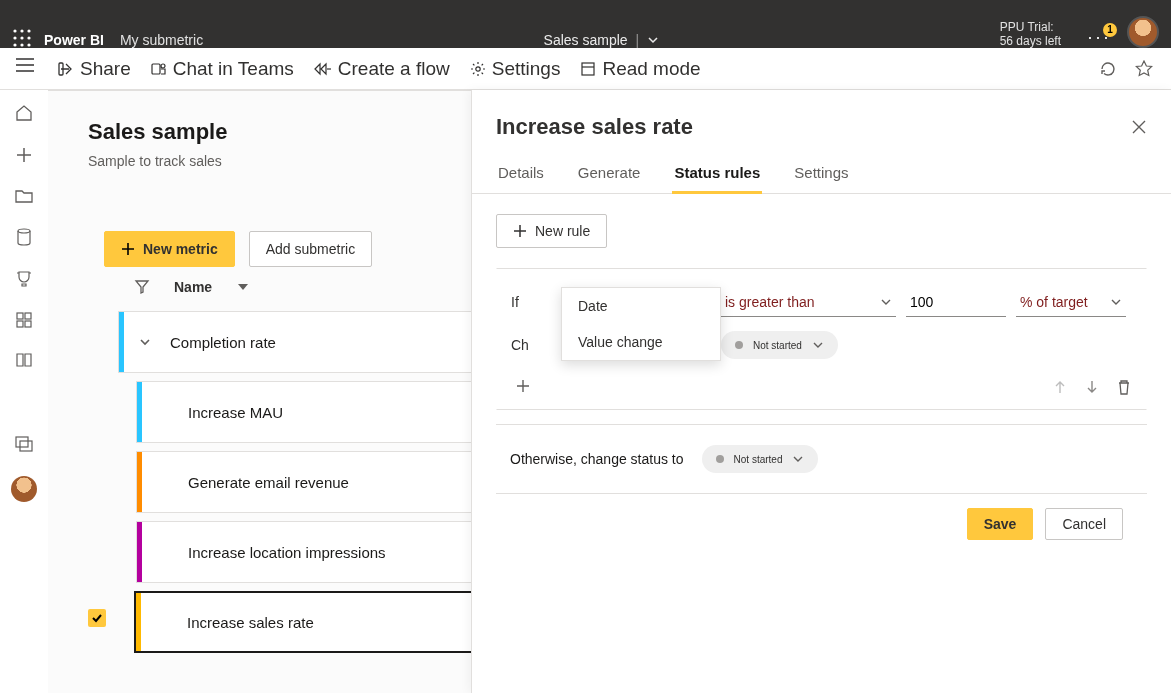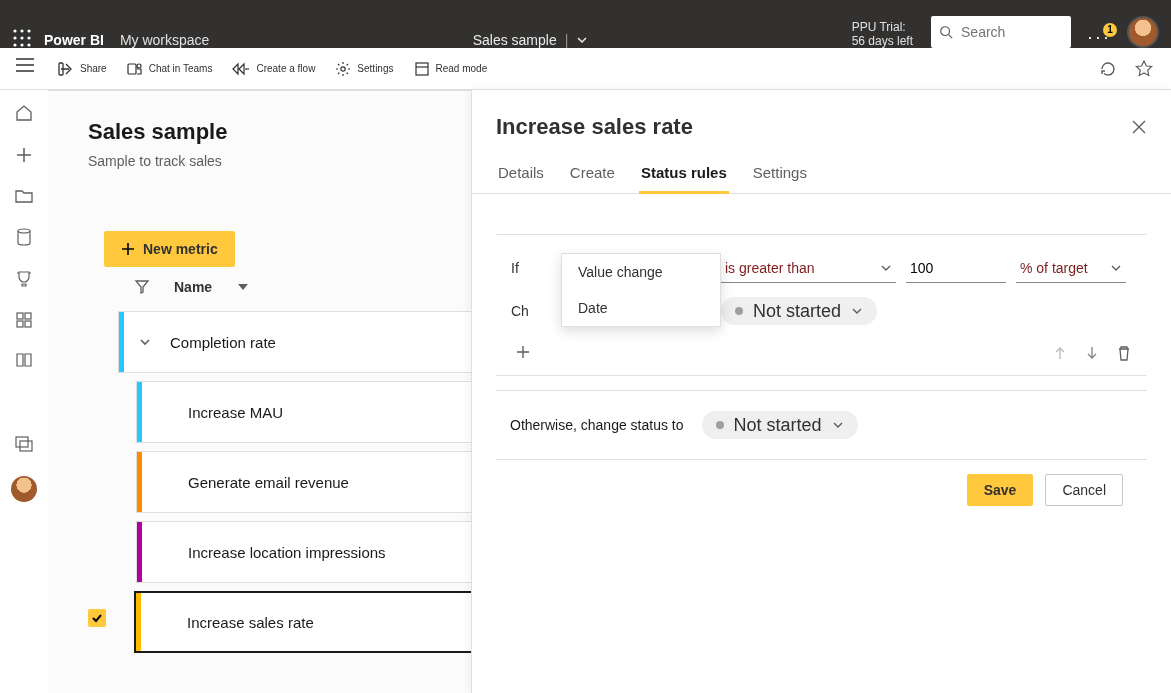--- a/index.html
+++ b/index.html
@@ -33,21 +33,21 @@
   .topbar .center{flex:1;display:flex;justify-content:center;align-items:center}
   .topbar .doc{display:flex;align-items:center;gap:8px;opacity:.9;cursor:pointer}
   .topbar .trial{font-size:12px;line-height:14px;text-align:left;margin-right:10px;color:#e1e1e1}
   .search{display:flex;align-items:center;background:#fff;border-radius:2px;height:32px;width:140px;padding:0 8px;color:#605e5c}
   .search input{border:0;outline:0;background:transparent;margin-left:6px;width:90px;font-size:14px}
   .more{position:relative;margin:0 8px;cursor:pointer}
   .badge{position:absolute;top:-4px;right:-6px;background:var(--accent);color:#000;border-radius:10px;font-size:10px;line-height:14px;min-width:14px;height:14px;text-align:center;font-weight:600}
   .avatar{width:32px;height:32px;border-radius:50%;background:#c07d54;background:radial-gradient(circle at 50% 35%,#f2c18d 0 35%,#a05a2c 36% 100%);border:2px solid #555;cursor:pointer}
 
   
-  .actionbar{display:flex;align-items:center;height:42px;border-bottom:1px solid var(--border);background:#fff;padding-left:58px;gap:20px;font-size:10px;color:#323130}
+  .actionbar{display:flex;align-items:center;height:42px;border-bottom:1px solid var(--border);background:#fff;padding-left:58px;gap:20px;font-size:19px;color:#323130}
   .actionbar .act{display:flex;align-items:center;gap:6px;cursor:pointer}
   .actionbar .right{margin-left:auto;display:flex;align-items:center;gap:18px;padding-right:18px;color:#605e5c}
   .menu-btn{position:absolute;left:16px;top:58px;cursor:pointer;color:#605e5c}
 
   
   .rail{position:absolute;left:0;top:90px;width:48px;display:flex;flex-direction:column;align-items:center;gap:24px;padding-top:14px;color:#605e5c}
   .rail .ritem{cursor:pointer}
   .rail .avatar-sm{width:26px;height:26px;border-radius:50%;background:radial-gradient(circle at 50% 35%,#f2c18d 0 35%,#a05a2c 36% 100%);cursor:pointer}
 
   
@@ -76,33 +76,33 @@
   .row.indent{margin-left:18px}
   .row.selected{border:2px solid #1b1a19}
   .check{width:18px;height:18px;background:var(--accent);border-radius:2px;display:flex;align-items:center;justify-content:center;margin-right:10px;margin-left:-30px;margin-top:0}
   .row-wrap{display:flex;align-items:center}
   
   
   .panel{position:absolute;top:90px;right:0;bottom:0;width:700px;background:#fff;border-left:1px solid var(--border);box-shadow:-2px 0 10px rgba(0,0,0,.05);display:flex;flex-direction:column}
   .panel-head{display:flex;align-items:center;padding:24px 24px 6px 24px}
   .panel-head h2{margin:0;font-size:22px;font-weight:600;color:#323130}
   .panel-head .close{margin-left:auto;cursor:pointer;color:#605e5c}
-  .tabs{display:flex;gap:22px;padding:12px 24px 0 24px;border-bottom:1px solid var(--border)}
+  .tabs{display:flex;gap:30px;padding:12px 24px 0 24px;border-bottom:1px solid var(--border)}
   .tabs .tab{padding:6px 2px 10px 2px;color:var(--muted);cursor:pointer;font-size:15px}
   .tabs .tab.active{color:var(--text);font-weight:700;border-bottom:3px solid var(--accent);margin-bottom:-1px}
 
   .panel-body{padding:20px 24px;flex:1;overflow:auto}
 
   .rule-block{border:1px solid transparent;border-top:1px solid var(--border);border-bottom:1px solid var(--border);padding:18px 14px 14px 14px;background:#fff}
   .cond{display:flex;align-items:center;gap:10px;margin-bottom:14px;color:#323130;position:relative}
   .cond .word{width:40px;color:#323130}
   .sel{display:inline-flex;align-items:center;height:30px;border-bottom:1px solid #8a8886;background:transparent;min-width:170px;padding:0 4px;justify-content:space-between;cursor:pointer;font-size:14px;color:#7f1d1d}
   .sel .chv{margin-left:10px;color:#605e5c}
   .input-line{border:0;border-bottom:1px solid #8a8886;height:30px;background:transparent;width:100px;font-size:14px;outline:none;padding:0 4px}
-  .pill{display:inline-flex;align-items:center;gap:10px;background:#efefef;border-radius:14px;height:28px;padding:0 14px;font-size:18px;color:#323130;cursor:pointer}
+  .pill{display:inline-flex;align-items:center;gap:10px;background:#efefef;border-radius:14px;height:28px;padding:0 14px;font-size:10px;color:#323130;cursor:pointer}
   .pill .chv{color:#605e5c}
   .rule-actions{display:flex;gap:16px;justify-content:flex-end;color:#8a8886;margin-top:6px}
   .rule-actions span{cursor:pointer}
   .add-cond{display:flex;align-items:center;gap:6px;color:#605e5c;cursor:pointer;margin-top:4px;font-size:18px;padding-left:4px}
 
   .otherwise{border-top:1px solid var(--border);border-bottom:1px solid var(--border);margin-top:14px;padding:20px 14px;display:flex;align-items:center;gap:18px}
 
   .panel-foot{display:flex;justify-content:flex-end;gap:12px;padding:14px 24px}
 
   
@@ -121,41 +121,34 @@
         <circle cx="17" cy="3" r="1.6"></circle>
         <circle cx="3" cy="10" r="1.6"></circle>
         <circle cx="10" cy="10" r="1.6"></circle>
         <circle cx="17" cy="10" r="1.6"></circle>
         <circle cx="3" cy="17" r="1.6"></circle>
         <circle cx="10" cy="17" r="1.6"></circle>
         <circle cx="17" cy="17" r="1.6"></circle>
       </svg>
   </div>
   <span class="brand">Power BI</span>
-  <span class="ws">My workspace</span>
+  <span class="ws">My submetric</span>
   <div class="center">
     <div class="doc">
       <span>Sales sample</span>
       <span style="opacity:.5">|</span>
       <svg width="12" height="12" viewBox="0 0 12 12">
           <path d="M2 4l4 4 4-4" stroke="#fff" stroke-width="1.5" fill="none"></path>
         </svg>
     </div>
   </div>
   <div class="trial">
     <div>PPU Trial:</div>
     <div>56 days left</div>
   </div>
-  <div class="search">
-    <svg width="14" height="14" viewBox="0 0 16 16">
-        <circle cx="7" cy="7" r="5" stroke="#605e5c" stroke-width="1.4" fill="none"></circle>
-        <line x1="11" y1="11" x2="15" y2="15" stroke="#605e5c" stroke-width="1.4"></line>
-      </svg>
-    <input placeholder="Search" style="">
-  </div>
   <div class="more">
     <span style="color:#fff;font-size:18px;letter-spacing:2px">···</span>
     <span class="badge">1</span>
   </div>
   <div class="avatar"></div>
 </div>
 
 <div class="menu-btn">
   <svg width="18" height="14" viewBox="0 0 18 14">
       <line x1="0" y1="1" x2="18" y2="1" stroke="#323130" stroke-width="1.5"></line>
@@ -283,20 +276,23 @@
       </div>
     </div>
   </div>
 
   <div class="metric-toolbar">
     <div class="btn primary">
       <svg width="14" height="14" viewBox="0 0 14 14">
           <path d="M7 1v12M1 7h12" stroke="#000" stroke-width="1.6"></path>
         </svg>
       <span>New metric</span>
+    </div>
+    <div class="btn">
+      <span>Add submetric</span>
     </div>
   </div>
 
   <div class="table-head">
     <svg width="16" height="16" viewBox="0 0 16 16">
         <path d="M2 2h12l-5 6v5l-2 1v-6z" stroke="#605e5c" stroke-width="1.3" fill="none"></path>
       </svg>
     <span style="margin-left:12px">Name</span>
     <span class="triangle-down" style="margin-left:14px"></span>
   </div>
@@ -362,26 +358,32 @@
     <h2>Increase sales rate</h2>
     <div class="close">
       <svg width="16" height="16" viewBox="0 0 16 16">
           <path d="M2 2l12 12M14 2L2 14" stroke="#605e5c" stroke-width="1.4"></path>
         </svg>
     </div>
   </div>
 
   <div class="tabs" id="tabs">
       <div class="tab">Details</div>
-      <div class="tab">Create</div>
+      <div class="tab">Generate</div>
       <div class="tab active">Status rules</div>
       <div class="tab">Settings</div>
     </div>
 
   <div class="panel-body">
+    <div class="btn" style="height:34px">
+      <svg width="14" height="14" viewBox="0 0 14 14">
+          <path d="M7 1v12M1 7h12" stroke="#323130" stroke-width="1.5"></path>
+        </svg>
+      <span>New rule</span>
+    </div>
 
     <div class="rule-block" style="margin-top:20px">
       <div class="cond">
         <span class="word">If</span>
 
         <span class="sel" style="min-width:150px;position:relative">
           <span style="visibility:hidden">Value</span>
         </span>
 
         <span class="sel" style="min-width:175px">
@@ -394,22 +396,22 @@
         <input class="input-line" value="100" style="">
 
         <span class="sel" style="min-width:110px">
           <span>% of target</span>
           <svg class="chv" width="12" height="12" viewBox="0 0 12 12">
               <path d="M2 4l4 4 4-4" stroke="#605e5c" stroke-width="1.4" fill="none"></path>
             </svg>
         </span>
 
         <div class="popup" id="field-popup">
+            <div class="opt">Date</div>
             <div class="opt">Value change</div>
-            <div class="opt">Date</div>
           </div>
       </div>
 
       <div class="cond">
         <span class="word">Ch</span>
         <span style="width:150px"></span>
         <span class="pill">
           <span style="width:8px;height:8px;border-radius:50%;background:#a19f9d"></span>
           <span>Not started</span>
           <svg class="chv" width="12" height="12" viewBox="0 0 12 12">

